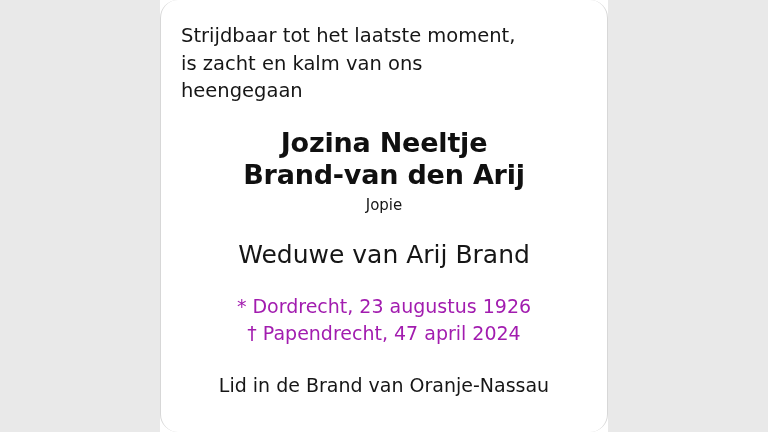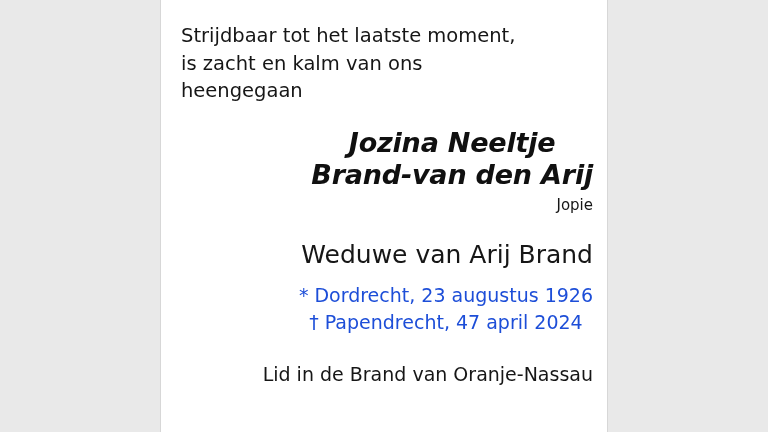--- a/index.html
+++ b/index.html
@@ -36,23 +36,24 @@
     flex: 0 0 160px;
   }
   .card {
     flex: 1 1 auto;
     height: 432px;
     background: #ffffff;
     box-sizing: border-box;
     padding: 18px 14px 0 14px;
     display: flex;
     flex-direction: column;
-    align-items: flex-end;
+    align-items: center;
     border-left: 1px solid #d7d7d7;
     border-right: 1px solid #d7d7d7;
+    border-radius: 18px;
   }
   .intro {
     width: 100%;
     text-align: left;
     font-size: 19.5px;
     line-height: 1.42;
     color: #161616;
     margin: 4px 0 0 0;
     padding-left: 6px;
     box-sizing: border-box;
@@ -66,41 +67,40 @@
     text-align: center;
     font-size: 27px;
     font-weight: 700;
     line-height: 1.18;
     letter-spacing: -0.2px;
     color: #101010;
   }
   .name-line {
     display: block;
     white-space: nowrap;
-    font-style: italic;
   }
   .nickname {
     margin-top: 5px;
     text-align: center;
     font-size: 15px;
     font-weight: 400;
     color: #161616;
   }
   .spouse {
     margin-top: 26px;
     text-align: center;
     font-size: 25px;
     color: #161616;
   }
   .dates {
-    margin-top: 13px;
+    margin-top: 24px;
     text-align: center;
     font-size: 19px;
     line-height: 1.45;
-    color: #1d4ed8;
+    color: #a21caf;
   }
   .date-line {
     display: block;
     white-space: nowrap;
   }
   .honour {
     margin-top: 26px;
     text-align: center;
     font-size: 19px;
     color: #161616;

